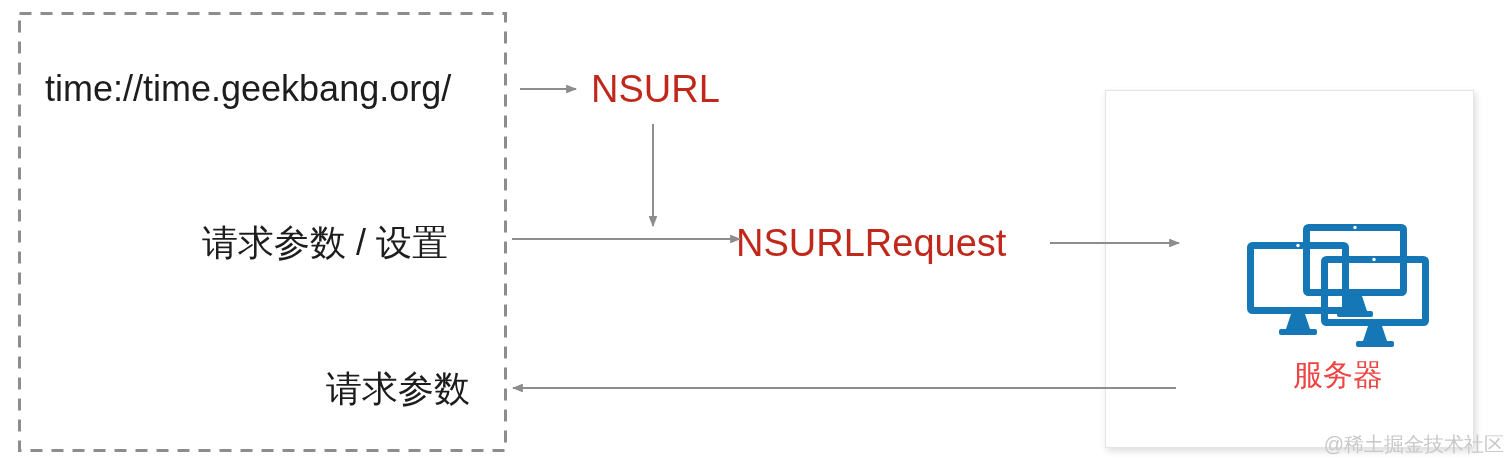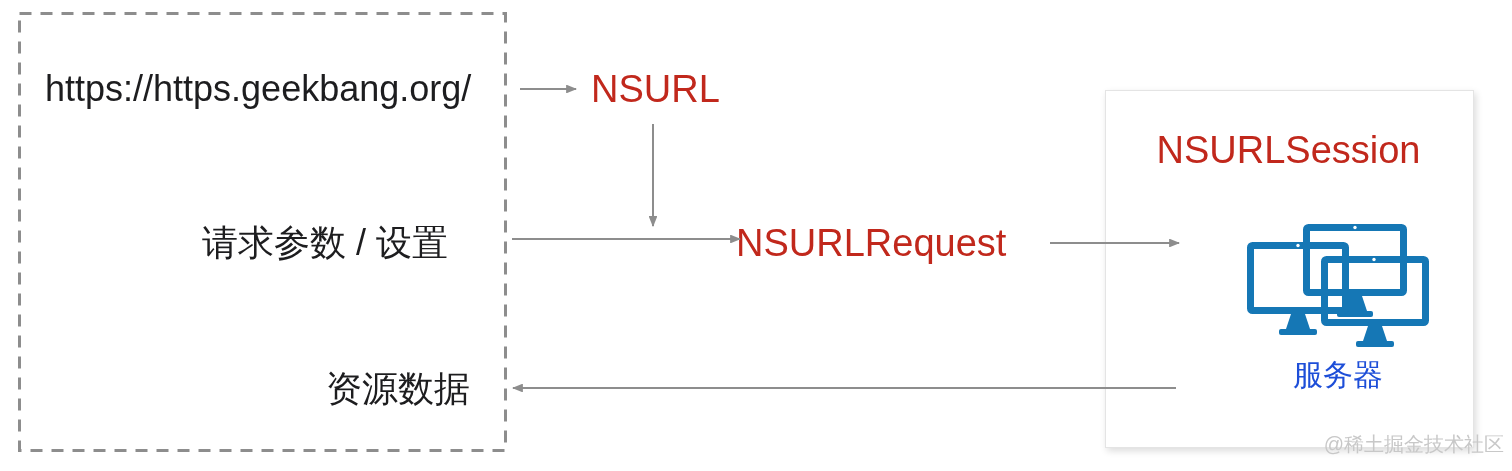--- a/index.html
+++ b/index.html
@@ -27,21 +27,21 @@
   .session-card {
     position: absolute;
     left: 1105px; top: 90px;
     width: 367px; height: 356px;
     background: #ffffff;
     border: 1px solid #e4e4e4;
     box-shadow: 2px 3px 7px rgba(0,0,0,0.14);
     z-index: 1;
   }
   .session-title   { left: 1105px; top: 131px; width: 367px; text-align: center; font-size: 38px; }
-  .server-label    { left: 1243px; top: 360px; width: 190px; text-align: center; font-size: 30px; color: #1d4ed8; }
+  .server-label    { left: 1243px; top: 360px; width: 190px; text-align: center; font-size: 30px; color: #ef4444; }
   .monitors-svg {
     position: absolute;
     left: 1243px; top: 220px;
     width: 190px; height: 130px;
     z-index: 2;
   }
   .monitors-svg .frame { fill: none; stroke: var(--icon-blue, #1577b5); stroke-width: 7; }
   .monitors-svg .solid { fill: var(--icon-blue, #1577b5); }
   .monitors-svg .cam   { fill: #ffffff; }
   .arrows-svg {
@@ -84,26 +84,25 @@
       <circle class="cam" cx="55" cy="25.5" r="1.7"></circle>
     </g>
     <g>
       <path class="solid" d="M125,106 L139,106 L144,121 L120,121 Z"></path>
       <rect class="solid" x="113" y="121" width="38" height="6" rx="2"></rect>
       <rect class="frame" x="81.5" y="39.5" width="101" height="63" rx="2"></rect>
       <circle class="cam" cx="131" cy="39.5" r="1.7"></circle>
     </g>
   </svg>
 
-  <div class="label url-text">https://https.geekbang.org/</div>
+  <div class="label url-text">time://time.geekbang.org/</div>
   <div class="label params-text">请求参数 / 设置</div>
-  <div class="label resource-text">资源数据</div>
+  <div class="label resource-text">请求参数</div>
   <div class="label red nsurl-text">NSURL</div>
   <div class="label red nsurlreq-text">NSURLRequest</div>
-  <div class="label red session-title">NSURLSession</div>
   <div class="label server-label">服务器</div>
 
   <svg class="arrows-svg" viewBox="0 0 1512 471" aria-hidden="true">
     <defs>
       <marker id="ah" viewBox="0 0 10 8" refX="9" refY="4" markerWidth="5.5" markerHeight="4.4" orient="auto">
         <path d="M0,0 L10,4 L0,8 Z"></path>
       </marker>
     </defs>
     <rect class="dash-rect" x="19.5" y="13.5" width="486" height="437"></rect>
     <line class="flow-line" x1="520" y1="89" x2="576" y2="89" marker-end="url(#ah)"></line>

